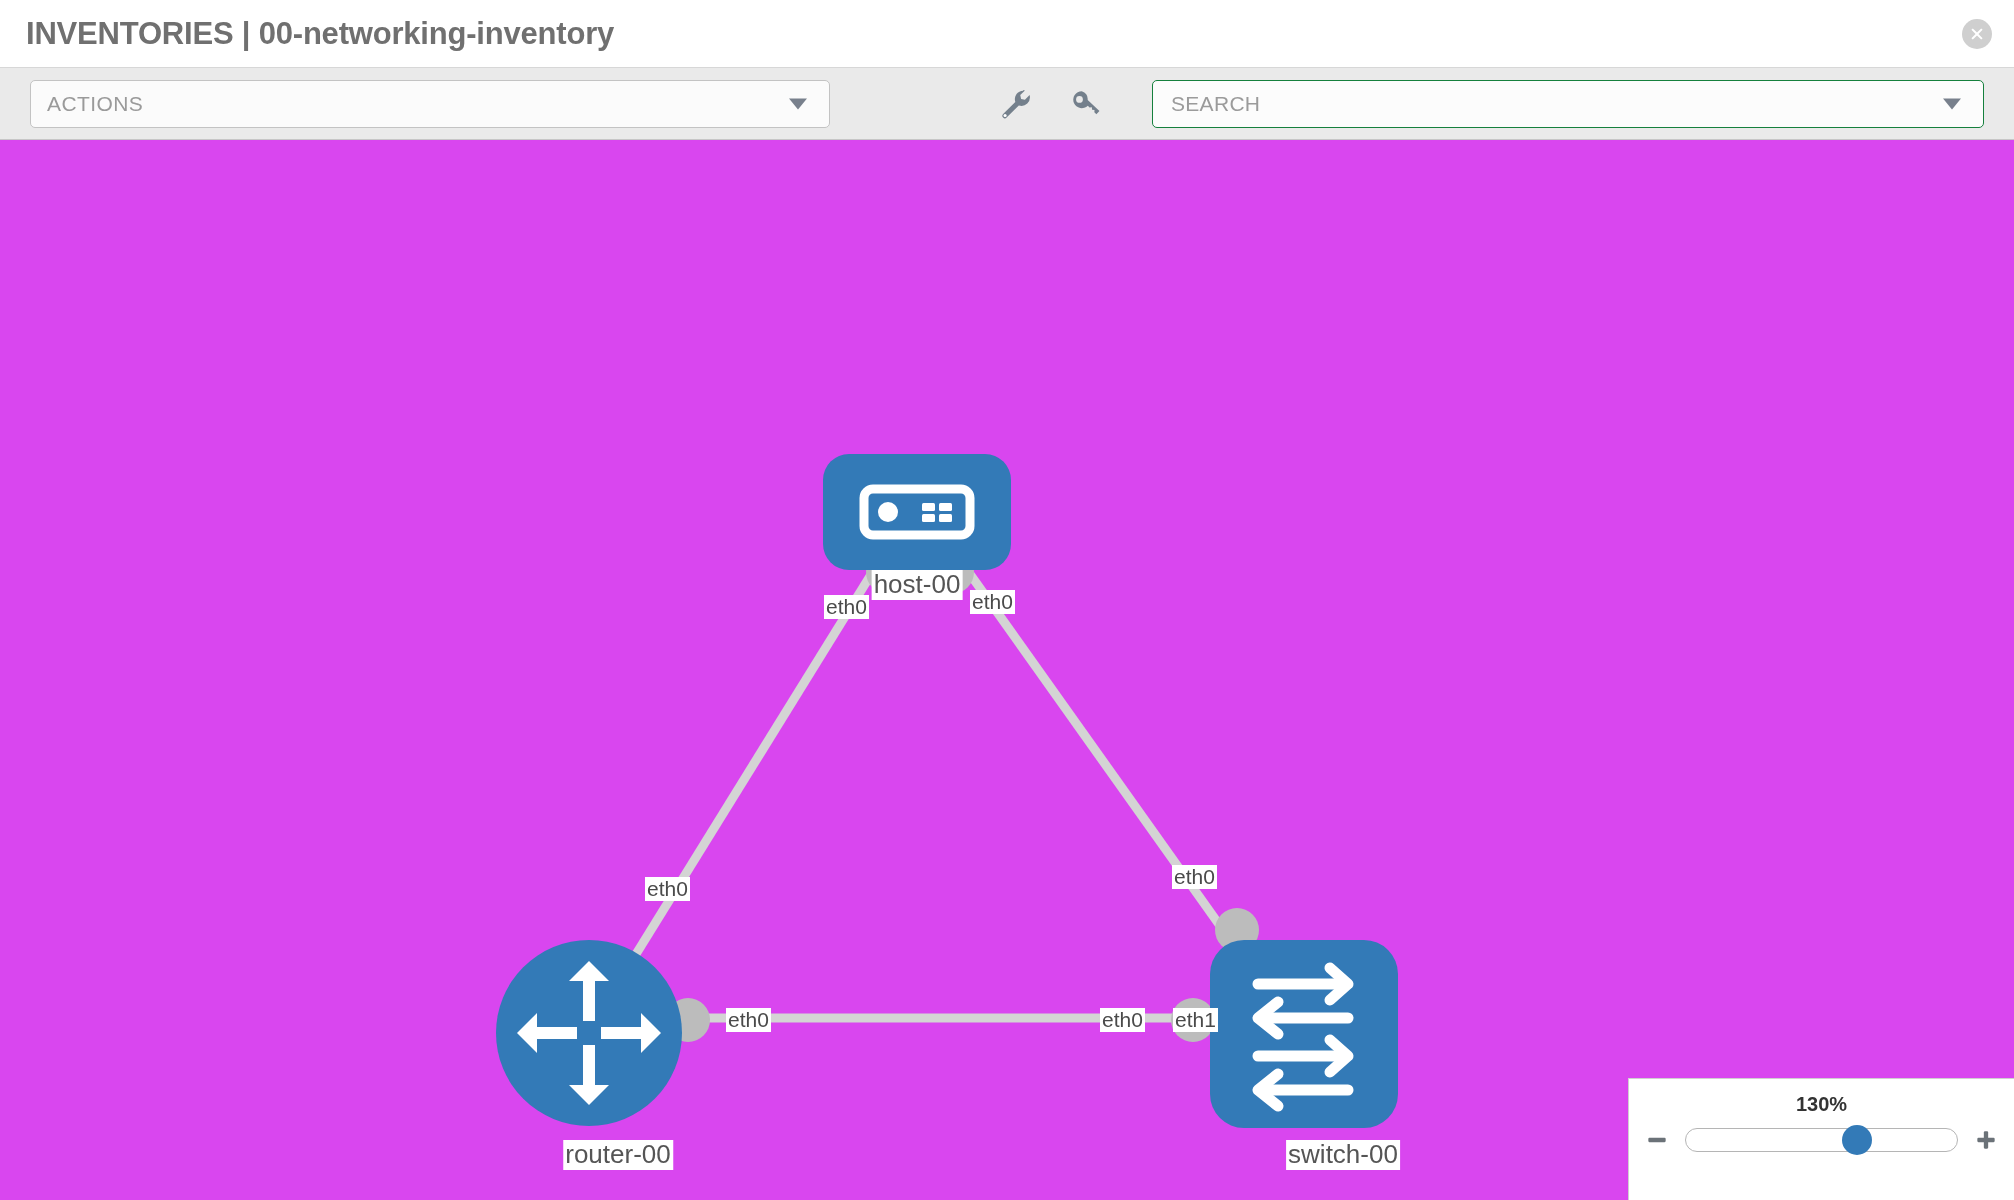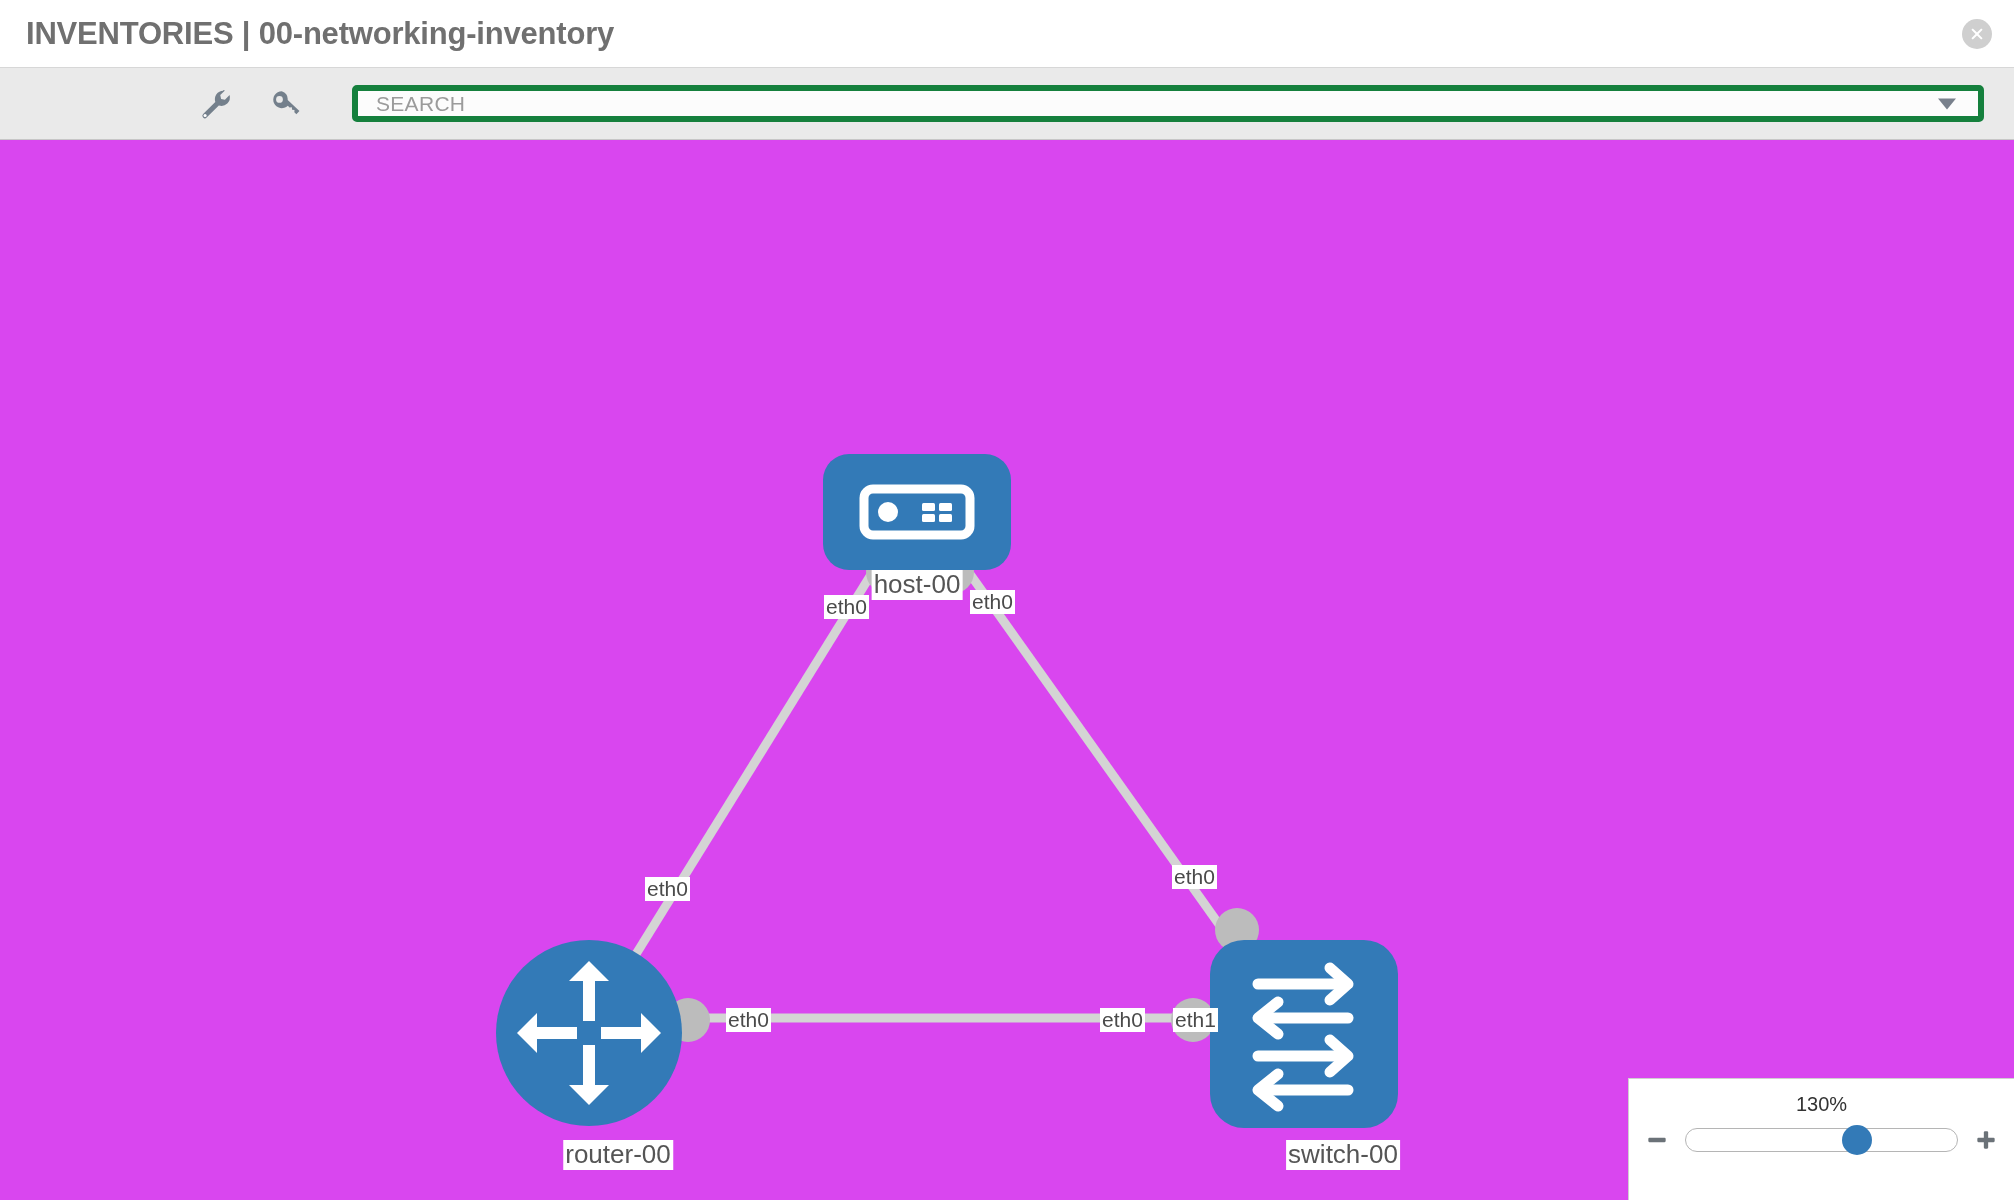--- a/index.html
+++ b/index.html
@@ -101,23 +101,23 @@
     display: flex;
     align-items: center;
     justify-content: center;
     cursor: pointer;
     color: #74808c;
   }
   .search-box {
     position: relative;
     flex: 1;
     margin-left: 46px;
-    height: 37px;
+    height: 48px;
     background: #fcfcfc;
-    border: 6px solid #15803d;
+    border: 1px solid #15803d;
     border-radius: 5px;
     display: flex;
     align-items: center;
     padding: 0 16px;
   }
   .search-input {
     border: none;
     outline: none;
     background: transparent;
     font-size: 21px;
@@ -165,20 +165,21 @@
   .zoom-panel {
     position: absolute;
     right: 0;
     bottom: 0;
     width: 386px;
     height: 122px;
     background: #ffffff;
     border: 1px solid #d0d0d0;
     border-right: none;
     border-bottom: none;
+    font-weight: bold;
   }
   .zoom-value {
     text-align: center;
     font-size: 20px;
     color: #333333;
     margin-top: 14px;
   }
   .zoom-controls {
     display: flex;
     align-items: center;
@@ -223,20 +224,24 @@
     <div class="header-title">INVENTORIES | 00-networking-inventory</div>
     <div class="close-btn">
       <svg width="20" height="20" viewBox="0 0 20 20" aria-hidden="true">
         <path d="M5.8 4.4 L10 8.6 L14.2 4.4 L15.6 5.8 L11.4 10 L15.6 14.2 L14.2 15.6 L10 11.4 L5.8 15.6 L4.4 14.2 L8.6 10 L4.4 5.8 Z" fill="#ffffff"></path>
       </svg>
     </div>
   </div>
 
   <div class="toolbar">
 
+    <div class="actions-select">
+      <span class="actions-label">ACTIONS</span>
+      <span class="caret"></span>
+    </div>
 
     <div class="tool-icons">
       <div class="tool-icon">
         <svg width="34" height="34" viewBox="0 0 24 24" aria-hidden="true">
           <path d="M17.1 2.6a6 6 0 0 0-5.6 7.9L2.9 19.1a1.8 1.8 0 0 0 0 2.5 1.8 1.8 0 0 0 2.5 0l8.6-8.6a6 6 0 0 0 7.6-7.3l-3.3 3.3-2.7-.6-.6-2.7 3.3-3.3a6 6 0 0 0-1.2-.2z" fill="#74808c"></path>
           <circle cx="4.3" cy="20.1" r="1.1" fill="#ffffff"></circle>
         </svg>
       </div>
       <div class="tool-icon">
         <svg width="34" height="34" viewBox="0 0 24 24" aria-hidden="true">

